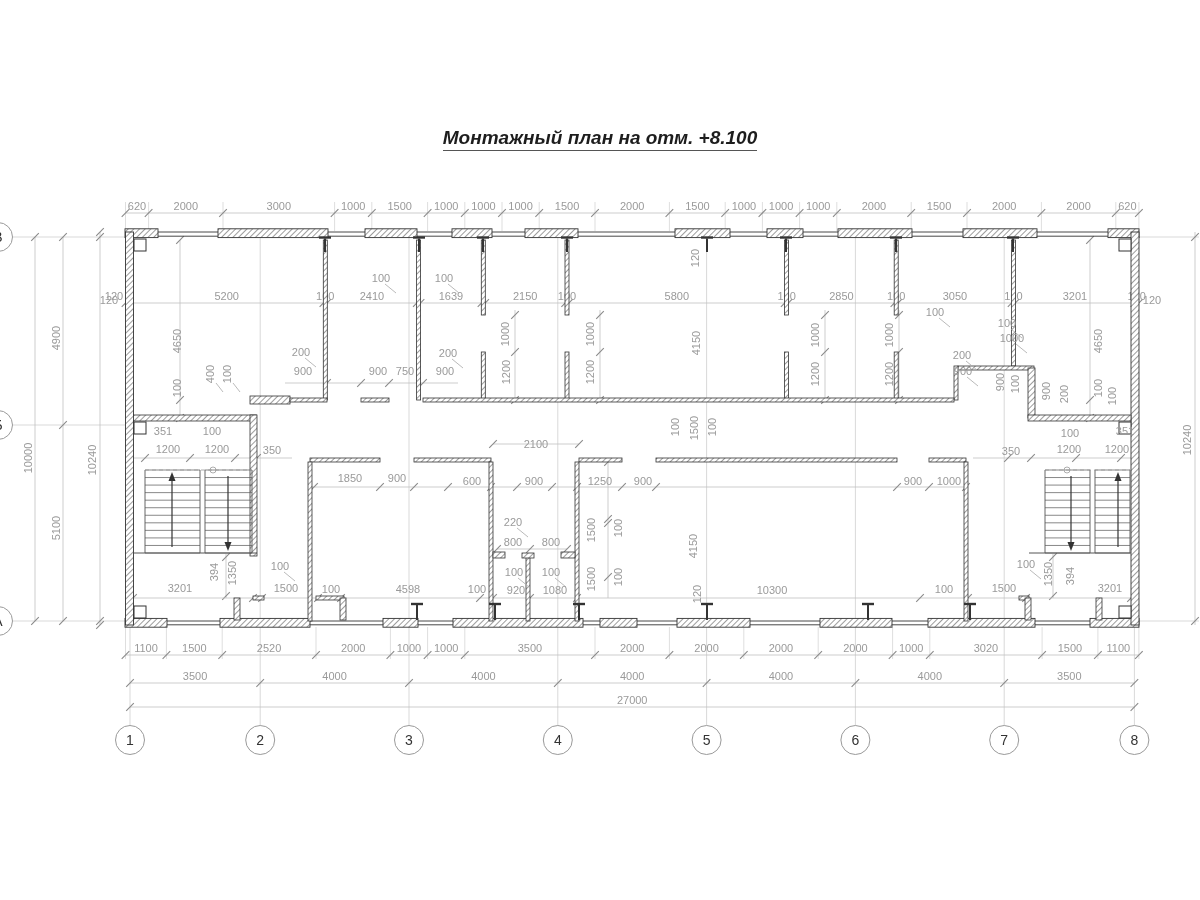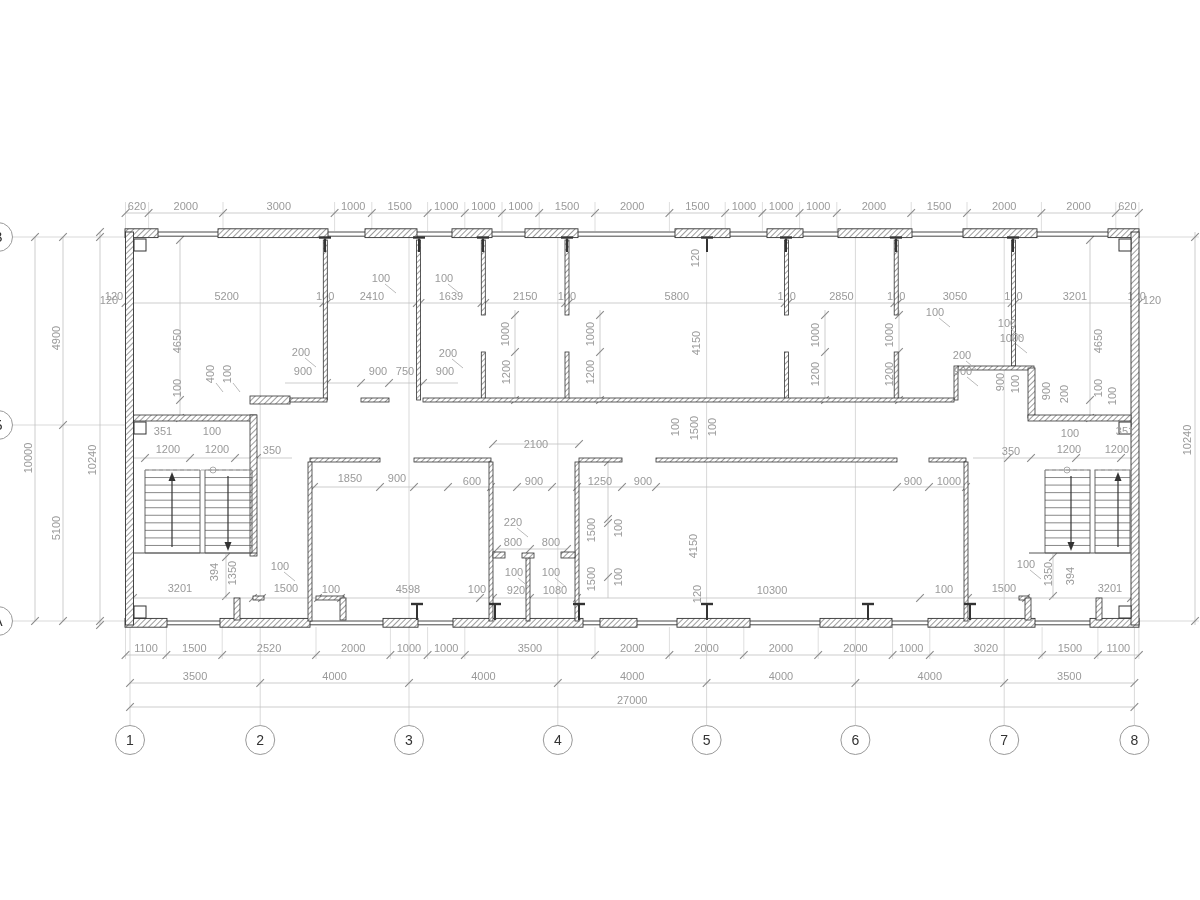--- a/index.html
+++ b/index.html
@@ -618,13 +618,16 @@
         <circle cx="1134.4" cy="740" r="14.5" fill="#fff" stroke="#9a9a9a" stroke-width="1"></circle>
         <text x="1134.4" y="740" text-anchor="middle" font-size="14" fill="#333333" dy="0.35em">8</text>
         <circle cx="-2" cy="237" r="14.5" fill="#fff" stroke="#9a9a9a" stroke-width="1"></circle>
         <text x="-2" y="237" text-anchor="middle" font-size="14" fill="#333333" dy="0.35em">В</text>
         <circle cx="-2" cy="425" r="14.5" fill="#fff" stroke="#9a9a9a" stroke-width="1"></circle>
         <text x="-2" y="425" text-anchor="middle" font-size="14" fill="#333333" dy="0.35em">Б</text>
         <circle cx="-2" cy="621" r="14.5" fill="#fff" stroke="#9a9a9a" stroke-width="1"></circle>
         <text x="-2" y="621" text-anchor="middle" font-size="14" fill="#333333" dy="0.35em">А</text>
       </g>
     </svg>
+  <div class="title-wrap">
+    <span>Монтажный план на отм. +8.100</span>
+  </div>
 </div>
 
 </body></html>

